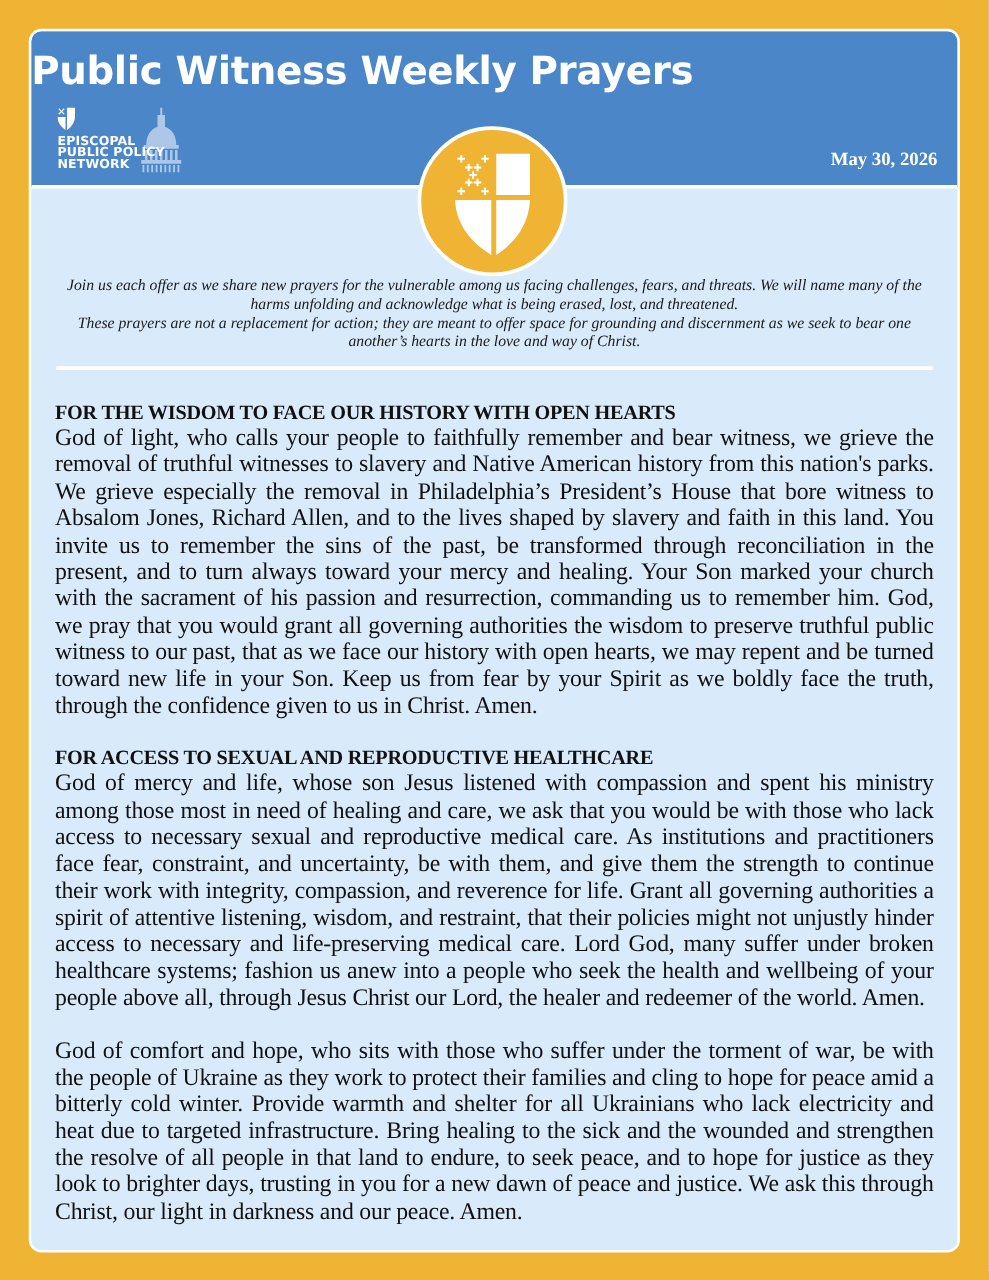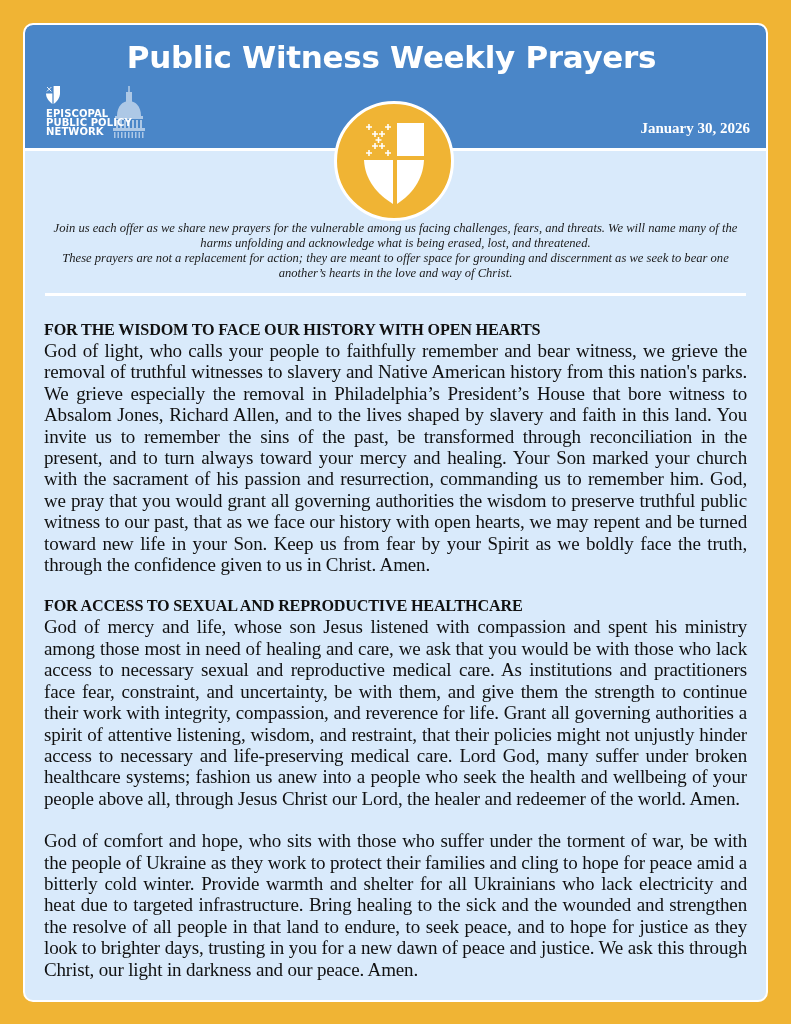--- a/index.html
+++ b/index.html
@@ -23,21 +23,20 @@
     position: absolute;
     left: 0; top: 0;
     width: 741px; height: 123px;
     background: #4A86C8;
     border-bottom: 3px solid #ffffff;
     border-radius: 8px 8px 0 0;
   }
   .title {
     position: absolute;
     left: 0; right: 8px; top: 14px;
-    text-align: center;
     color: #ffffff;
     font-family: "DejaVu Sans", "Liberation Sans", sans-serif;
     font-weight: bold;
     font-size: 31px;
     letter-spacing: -0.3px;
   }
   .date {
     position: absolute;
     right: 16px; top: 95px;
     color: #ffffff;
@@ -164,21 +163,21 @@
             <rect x="16" y="46" width="1.5" height="6"></rect>
             <rect x="19.5" y="46" width="1.5" height="6"></rect>
             <rect x="23" y="46" width="1.5" height="6"></rect>
             <rect x="26.5" y="46" width="1.5" height="6"></rect>
             <rect x="30" y="46" width="1.5" height="6"></rect>
           </g>
         </svg>
       </span>
     </div>
 
-    <div class="date">January 30, 2026</div>
+    <div class="date">May 30, 2026</div>
   </div>
 
   <div class="emblem">
     <svg width="114" height="114" viewBox="0 0 114 114">
 
       <path d="M60 19 H87 V52 H60 Z" fill="#ffffff"></path>
 
       <path d="M27 56 H56 V100 C40 90 28 76 27 56 Z" fill="#ffffff"></path>
 
       <path d="M60 56 H87 C86 76 75 90 60 100 Z" fill="#ffffff"></path>

